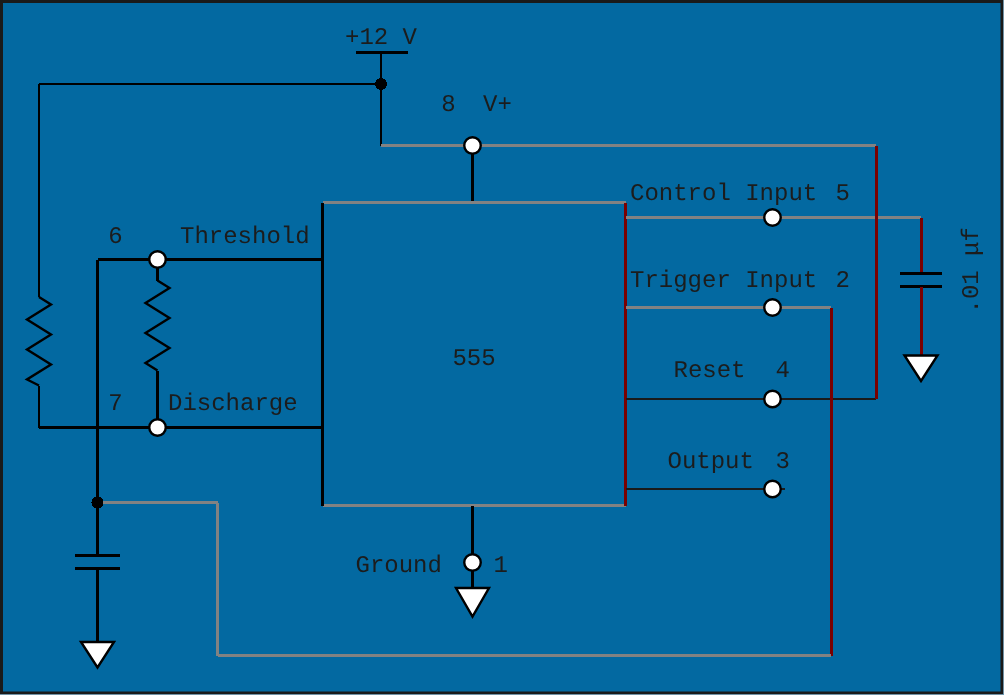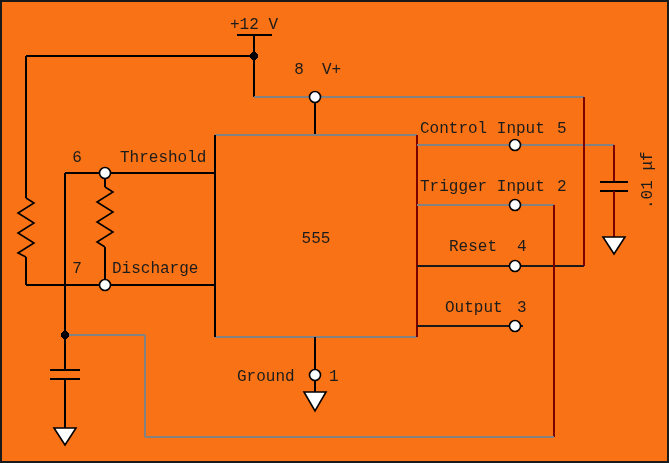--- a/index.html
+++ b/index.html
@@ -7,21 +7,21 @@
     padding: 0;
     background: #ffffff;
     font-family: "Liberation Mono", "DejaVu Sans Mono", monospace;
   }
   .schematic-frame {
     position: relative;
     width: 669px;
     height: 463px;
     box-sizing: border-box;
     border: 2px solid #1a1a1a;
-    background: #f97316;
+    background: #0369a1;
     overflow: hidden;
   }
   svg { display: block; }
   text {
     font-family: "Liberation Mono", "DejaVu Sans Mono", monospace;
     font-size: 16px;
     fill: #1c1c1c;
   }
   .wires { shape-rendering: crispEdges; }
 </style>

